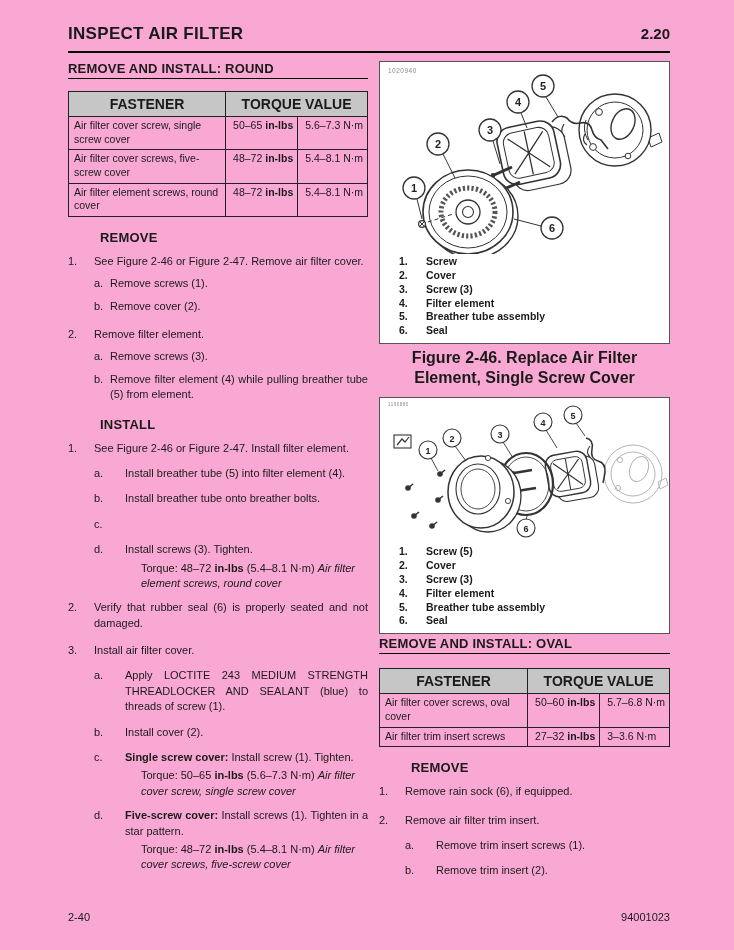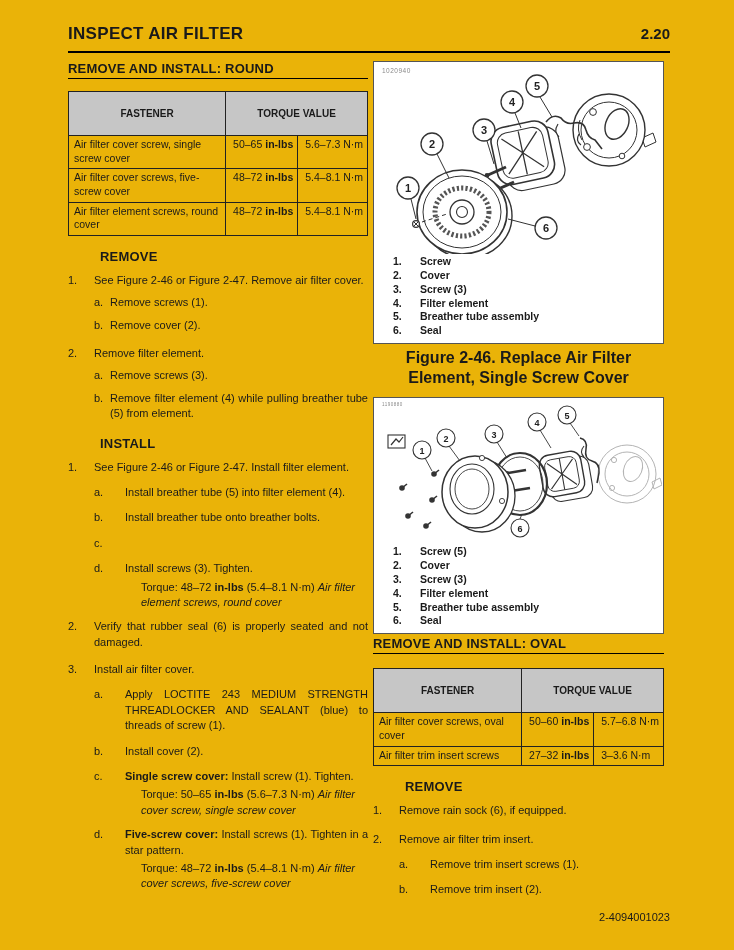--- a/index.html
+++ b/index.html
@@ -1,47 +1,47 @@
 <!DOCTYPE html>
 <html><head>
 <meta charset="utf-8">
 <style>
   html,body { margin:0; padding:0; background:#e8e8e8; }
   .page {
     position:relative; width:734px; height:950px; margin:0 auto;
-    background:#eab308; color:#1a1a1a;
+    background:#f9a8d4; color:#1a1a1a;
     font-family:"Liberation Sans", sans-serif;
     overflow:hidden;
   }
   .inner { padding:24px 64px 0 68px; }
 
   
   .page-header {
     display:flex; justify-content:space-between; align-items:baseline;
     border-bottom:2.5px solid #000; padding-bottom:7px;
   }
   .page-title { margin:0; font-size:17px; font-weight:bold; letter-spacing:.3px; }
   .section-num { font-size:15px; font-weight:bold; }
 
   
-  .columns { display:flex; gap:5px; margin-top:8px; }
+  .columns { display:flex; gap:11px; margin-top:8px; }
   .col-left { width:300px; flex:none; }
   .col-right { width:291px; flex:none; }
 
   .rule-heading {
     margin:0 0 12px 0; font-size:13px; font-weight:bold; letter-spacing:.2px;
     border-bottom:1.5px solid #000; padding-bottom:2px;
   }
   .sub-heading { margin:13px 0 8px 0; font-size:13px; font-weight:bold; letter-spacing:.2px;padding-left:32px; }
 
   
   .torque-table { border-collapse:collapse; width:100%; font-size:10.5px; border:1.5px solid #222; }
   .torque-table th {
-    background:#c6c6c6; border:1px solid #222; font-size:10px; font-weight:bold;
-    padding:16px 4px; text-align:center;
+    background:#c6c6c6; border:1px solid #222; font-size:14px; font-weight:bold;
+    padding:4px 4px; text-align:center;
   }
   .torque-table td { border:1px solid #222; padding:2px 4px 3px 5px; line-height:1.3; vertical-align:top; }
   .torque-table td.c { text-align:left; white-space:nowrap; padding-left:7px; }
 
   
   .step { display:flex; font-size:11px; line-height:1.4; margin:9px 0 7px 0; }
   .step .n { width:26px; flex:none; }
   .step .t { flex:1; text-align:justify; }
   .substep { display:flex; font-size:11px; line-height:1.4; margin:7px 0 7px 26px; }
   .substep .l { width:16px; flex:none; }
@@ -62,21 +62,21 @@
   .legend-row .ln { width:27px; flex:none; }
   .fig-caption {
     font-size:16px; font-weight:bold; text-align:center;
     margin:4px 2px 9px 2px; line-height:1.25;
   }
   .oval-heading { margin-top:2px; margin-bottom:14px; }
 
   
   .page-footer {
     position:absolute; left:68px; right:64px; bottom:27px;
-    display:flex; justify-content:flex-end; font-size:11px;
+    display:flex; justify-content:space-between; font-size:11px;
   }
 
   svg text.callout-num { font-family:"Liberation Sans", sans-serif; font-weight:bold; fill:#222; }
 </style>
 </head>
 <body>
 
 <div class="page">
   <div class="inner">
 

